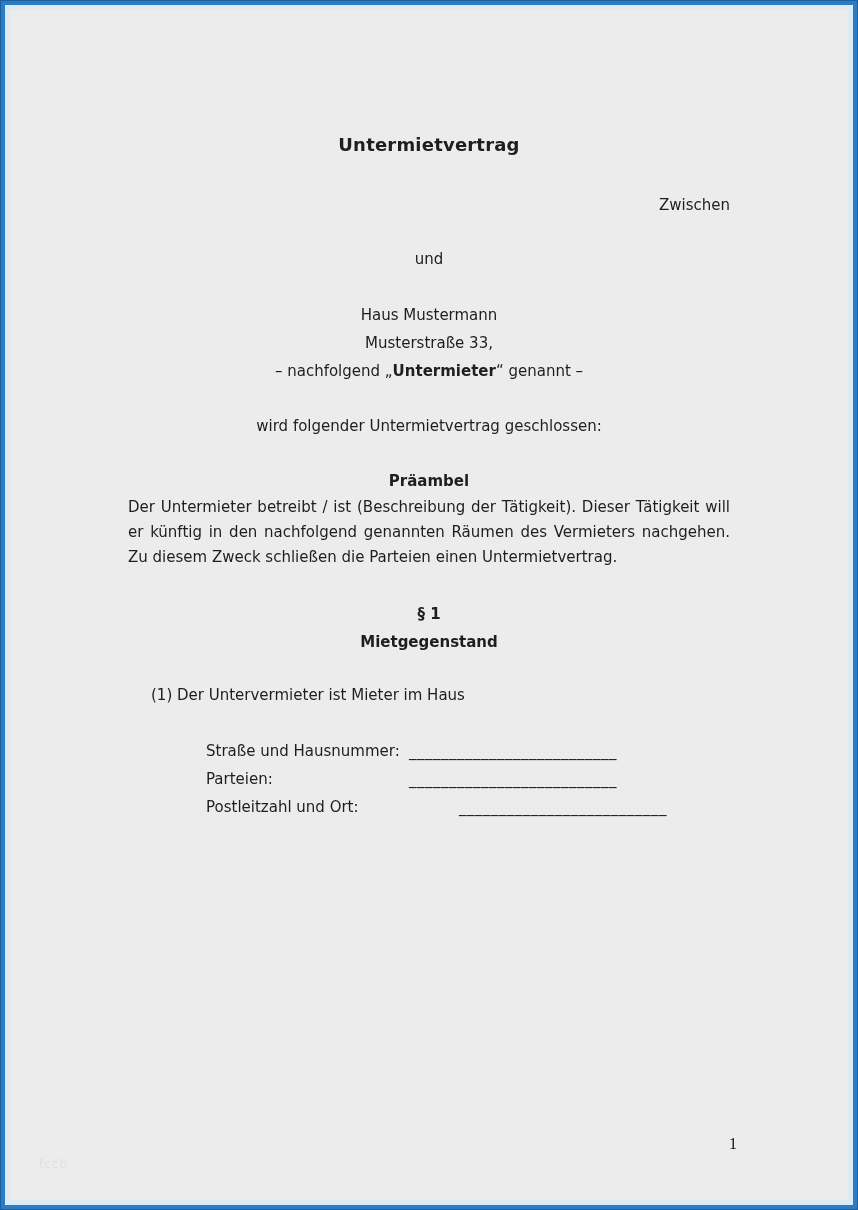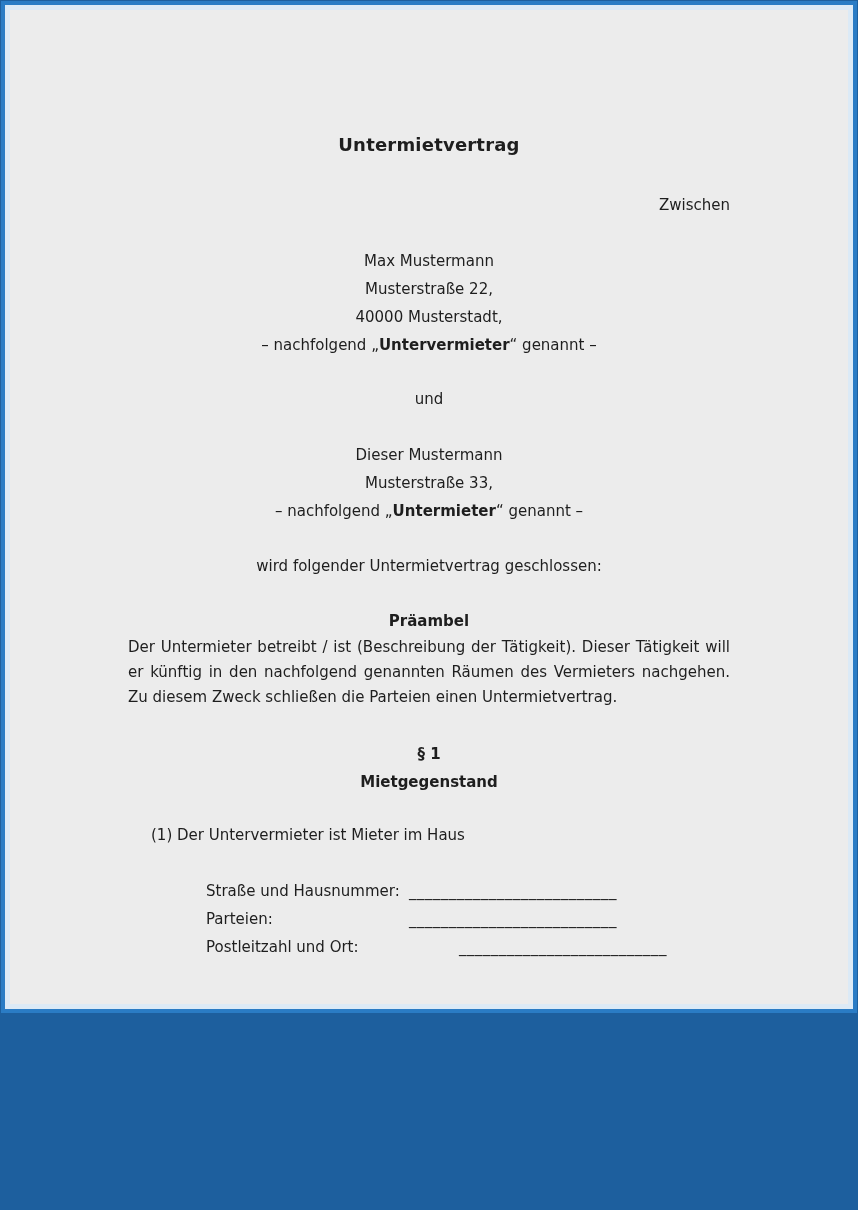--- a/index.html
+++ b/index.html
@@ -10,21 +10,21 @@
   .frame-outer {
     width: 858px;
     height: 1210px;
     box-sizing: border-box;
     background: #1d5f9e;
     padding: 1px;
   }
   .page {
     position: relative;
     width: 856px;
-    height: 1012px;
+    height: 1208px;
     box-sizing: border-box;
     border: 4px solid #2a7cc5;
     background: #ececec;
     font-family: "DejaVu Sans", "Liberation Sans", sans-serif;
     font-size: 15px;
     color: #1e1e1e;
     overflow: hidden;
   }
   .page::before {
     content: "";
@@ -101,31 +101,25 @@
 
 <div class="frame-outer">
   <div class="page">
 
     <div class="doc">
 
       <div class="line center title">Untermietvertrag</div>
 
       <div class="line center between">Zwischen</div>
 
-      <div class="party-1">
-        <div class="line center">Max Mustermann</div>
-        <div class="line center">Musterstraße 22,</div>
-        <div class="line center">40000 Musterstadt,</div>
-        <div class="line center"><span>– nachfolgend „</span><span class="bold">Untervermieter</span><span>“ genannt –</span></div>
-      </div>
 
       <div class="line center conjunction">und</div>
 
       <div class="party-2">
-        <div class="line center">Dieser Mustermann</div>
+        <div class="line center">Haus Mustermann</div>
         <div class="line center">Musterstraße 33,</div>
         <div class="line center"><span>– nachfolgend „</span><span class="bold">Untermieter</span><span>“ genannt –</span></div>
       </div>
 
       <div class="line center closing-line">wird folgender Untermietvertrag geschlossen:</div>
 
       <div class="line center preamble-heading">Präambel</div>
 
       <div class="preamble-body">Der Untermieter betreibt / ist (Beschreibung der Tätigkeit). Dieser Tätigkeit will er künftig in den nachfolgend genannten Räumen des Vermieters nachgehen. Zu diesem Zweck schließen die Parteien einen Untermietvertrag.</div>
 

